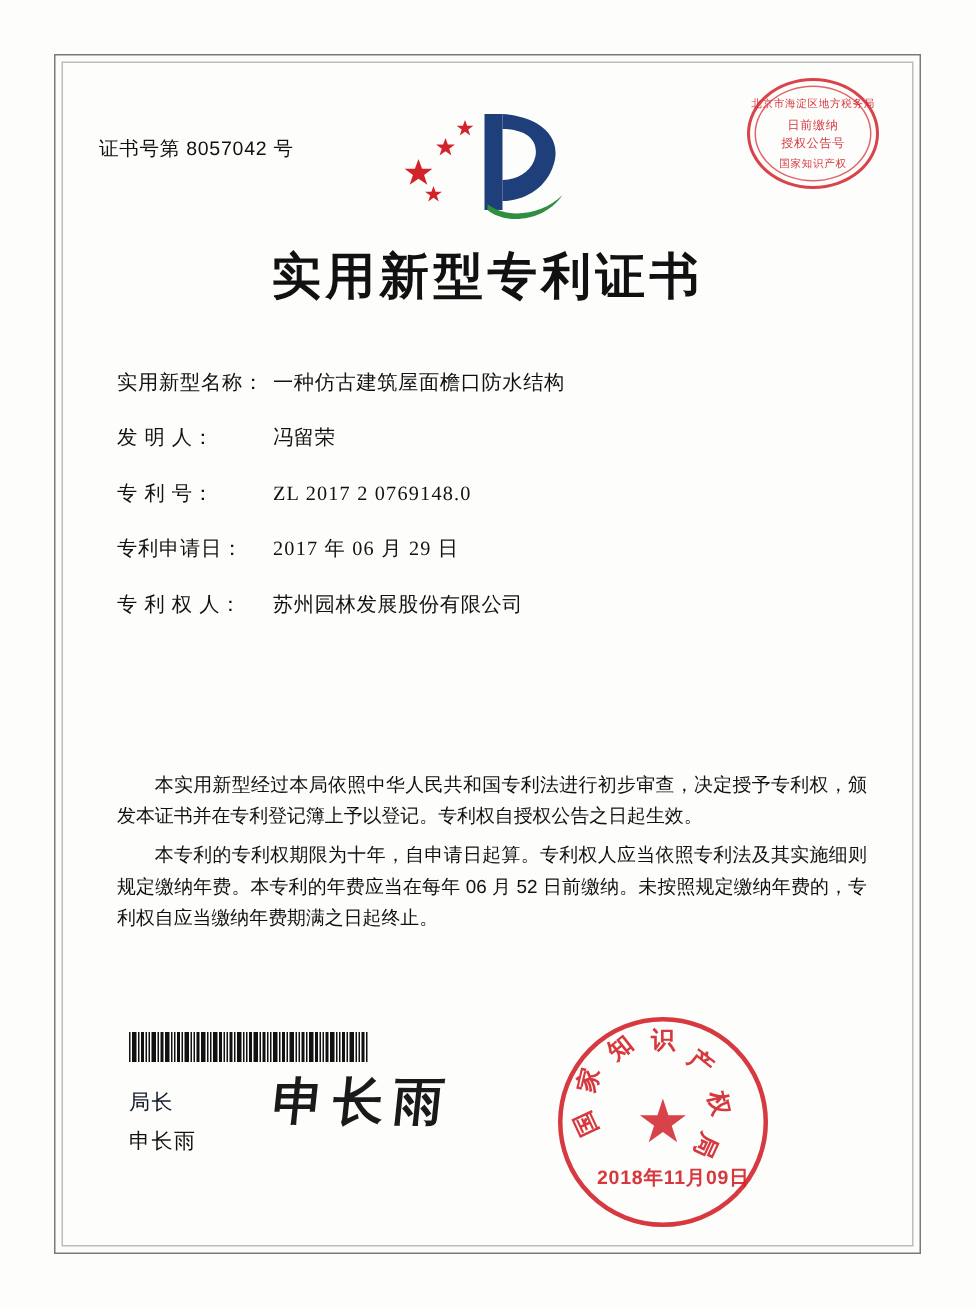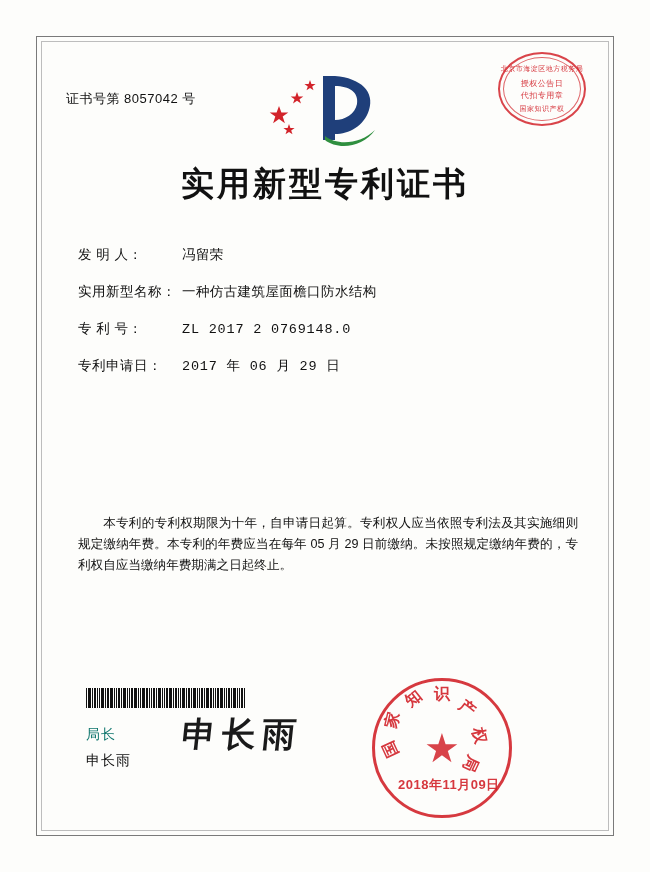--- a/index.html
+++ b/index.html
@@ -124,21 +124,21 @@
   .flabel {
     display: inline-block;
     width: 104px;
     letter-spacing: 0.5px;
   }
   .fvalue {
     display: inline-block;
     letter-spacing: 0.4px;
   }
   .fvalue.mono {
-    font-family: Liberation Mono, monospace;
+    font-family: Liberation Serif, serif;
     letter-spacing: 0.8px;
     text-align: right;
   }
   .frow .right-label {
     position: absolute;
     left: 330px;
     top: 0;
   }
   .frow .right-label .flabel { width: 96px; }
 
@@ -174,21 +174,21 @@
     margin-right: 1px;
   }
 
   
   .sig-label {
     position: absolute;
     left: 86px;
     top: 726px;
     font-size: 14px;
     letter-spacing: 1px;
-    color: #0f766e;
+    color: #0f172a;
   }
   .sig-name {
     position: absolute;
     left: 86px;
     top: 752px;
     font-size: 14px;
     letter-spacing: 1px;
     color: #111;
   }
   .sig-script {
@@ -267,22 +267,22 @@
 
   <div class="frame-outer"></div>
   <div class="frame-inner"></div>
 
   <div class="cert-no">证书号第 8057042 号</div>
 
   <div class="top-seal">
     <div class="oval"></div>
     <div class="oval2"></div>
     <div class="txt t1">北京市海淀区地方税务局</div>
-    <div class="txt t2">授权公告日</div>
-    <div class="txt t3">代扣专用章</div>
+    <div class="txt t2">日前缴纳</div>
+    <div class="txt t3">授权公告号</div>
     <div class="txt t4">国家知识产权</div>
   </div>
 
   <div class="logo">
     <svg width="120" height="76" viewBox="0 0 120 76" xmlns="http://www.w3.org/2000/svg">
       <g fill="#d2232a">
         <polygon points="14,36 16.4,42.5 23.3,42.5 17.7,46.6 19.9,53.2 14,49.1 8.1,53.2 10.3,46.6 4.7,42.5 11.6,42.5"></polygon>
         <polygon points="32,22 33.6,26.4 38.3,26.4 34.5,29.2 36,33.6 32,30.8 28,33.6 29.5,29.2 25.7,26.4 30.4,26.4"></polygon>
         <polygon points="45,10 46.4,13.9 50.6,13.9 47.2,16.4 48.5,20.3 45,17.9 41.5,20.3 42.8,16.4 39.4,13.9 43.6,13.9"></polygon>
         <polygon points="24,54 25.4,57.9 29.6,57.9 26.2,60.4 27.5,64.3 24,61.9 20.5,64.3 21.8,60.4 18.4,57.9 22.6,57.9"></polygon>
@@ -290,35 +290,39 @@
       <path d="M58 6 L70 6 L70 70 L58 70 Z" fill="#1f3f7a"></path>
       <path d="M70 6 C96 8, 110 22, 104 40 C99 56, 84 64, 70 64 L70 50 C80 50, 90 44, 92 34 C94 22, 84 16, 70 16 Z" fill="#1f3f7a"></path>
       <path d="M60 66 C72 76, 96 74, 110 60 C98 78, 72 80, 60 70 Z" fill="#2f8f3f"></path>
     </svg>
   </div>
 
   <div class="title">实用新型专利证书</div>
 
   <div class="fields">
     <div class="frow">
+      <span class="flabel">实用新型名称：</span><span class="fvalue">一种仿古建筑屋面檐口防水结构</span>
+    </div>
+    <div class="frow">
       <span class="flabel">发 明 人：</span><span class="fvalue">冯留荣</span>
     </div>
     <div class="frow">
-      <span class="flabel">实用新型名称：</span><span class="fvalue">一种仿古建筑屋面檐口防水结构</span>
-    </div>
-    <div class="frow">
       <span class="flabel">专 利 号：</span><span class="fvalue mono">ZL 2017 2 0769148.0</span>
     </div>
     <div class="frow">
       <span class="flabel">专利申请日：</span><span class="fvalue mono">2017 年 06 月 29 日</span>
     </div>
+    <div class="frow">
+      <span class="flabel">专 利 权 人：</span><span class="fvalue">苏州园林发展股份有限公司</span>
+    </div>
   </div>
 
   <div class="bodytext">
-    <p>本专利的专利权期限为十年，自申请日起算。专利权人应当依照专利法及其实施细则规定缴纳年费。本专利的年费应当在每年 05 月 29 日前缴纳。未按照规定缴纳年费的，专利权自应当缴纳年费期满之日起终止。</p>
+    <p>本实用新型经过本局依照中华人民共和国专利法进行初步审查，决定授予专利权，颁发本证书并在专利登记簿上予以登记。专利权自授权公告之日起生效。</p>
+    <p>本专利的专利权期限为十年，自申请日起算。专利权人应当依照专利法及其实施细则规定缴纳年费。本专利的年费应当在每年 06 月 52 日前缴纳。未按照规定缴纳年费的，专利权自应当缴纳年费期满之日起终止。</p>
   </div>
 
   <div class="barcode"><i style="width: 1px;"></i><i style="width: 3px;"></i><i style="width: 1px;"></i><i style="width: 2px;"></i><i style="width: 1px;"></i><i style="width: 1px;"></i><i style="width: 3px;"></i><i style="width: 1px;"></i><i style="width: 2px;"></i><i style="width: 3px;"></i><i style="width: 1px;"></i><i style="width: 1px;"></i><i style="width: 2px;"></i><i style="width: 1px;"></i><i style="width: 3px;"></i><i style="width: 1px;"></i><i style="width: 1px;"></i><i style="width: 2px;"></i><i style="width: 3px;"></i><i style="width: 1px;"></i><i style="width: 1px;"></i><i style="width: 3px;"></i><i style="width: 2px;"></i><i style="width: 1px;"></i><i style="width: 1px;"></i><i style="width: 2px;"></i><i style="width: 1px;"></i><i style="width: 3px;"></i><i style="width: 1px;"></i><i style="width: 1px;"></i><i style="width: 2px;"></i><i style="width: 3px;"></i><i style="width: 1px;"></i><i style="width: 2px;"></i><i style="width: 1px;"></i><i style="width: 1px;"></i><i style="width: 3px;"></i><i style="width: 1px;"></i><i style="width: 2px;"></i><i style="width: 1px;"></i><i style="width: 3px;"></i><i style="width: 1px;"></i><i style="width: 1px;"></i><i style="width: 2px;"></i><i style="width: 1px;"></i><i style="width: 3px;"></i><i style="width: 2px;"></i><i style="width: 1px;"></i><i style="width: 1px;"></i><i style="width: 2px;"></i><i style="width: 3px;"></i><i style="width: 1px;"></i><i style="width: 1px;"></i><i style="width: 2px;"></i><i style="width: 1px;"></i><i style="width: 3px;"></i><i style="width: 1px;"></i><i style="width: 1px;"></i><i style="width: 2px;"></i><i style="width: 1px;"></i></div>
 
   <div class="sig-label">局长</div>
   <div class="sig-name">申长雨</div>
   <div class="sig-script">申长雨</div>
 
   <div class="big-seal">
     <div class="ring"></div>

